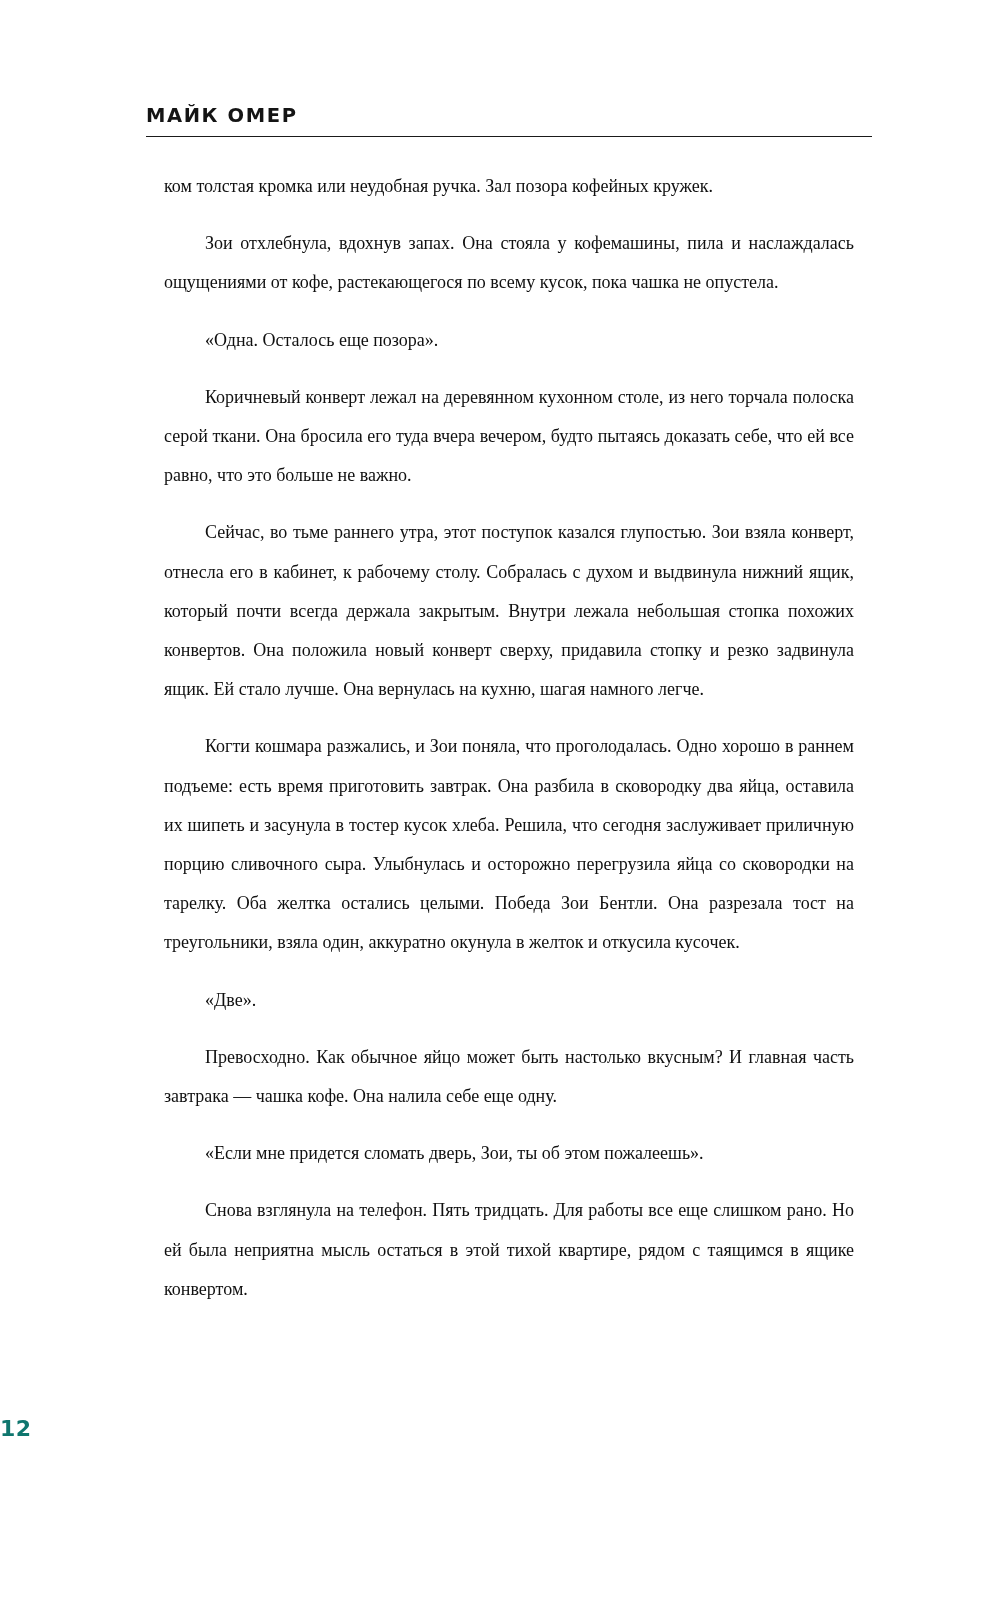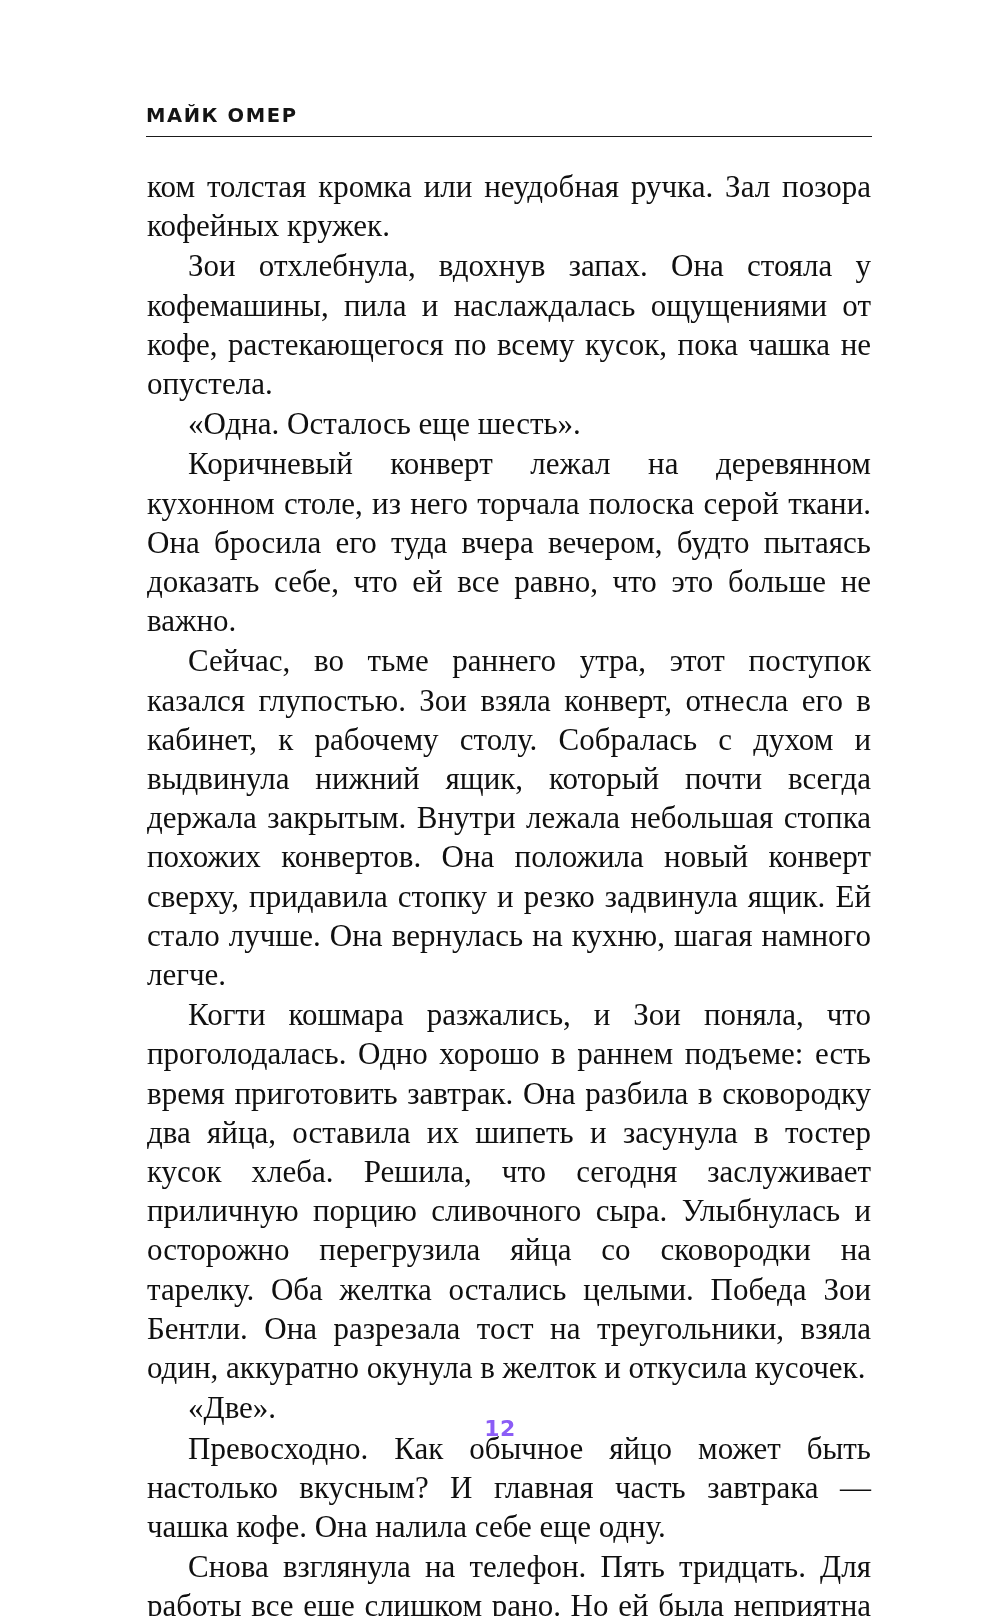--- a/index.html
+++ b/index.html
@@ -36,64 +36,64 @@
     color: #141414;
     text-transform: uppercase;
     padding-bottom: 9px;
   }
   .head-rule {
     border-bottom: 1.6px solid #1a1a1a;
     width: 100%;
     margin-bottom: 30px;
   }
   .body-text p {
-    margin: 1px;
-    font-size: 31px;
+    margin: 18px;
+    font-size: 18px;
     line-height: 39.2px;
     text-align: justify;
     text-justify: inter-word;
     hyphens: manual;
     color: #101010;
   }
   .body-text p.indent {
     text-indent: 41px;
   }
   .folio {
     position: absolute;
     left: 0;
     right: 0;
     top: 1416px;
-    text-align: center;
+    text-align: left;
     font-family: "DejaVu Sans", sans-serif;
     font-size: 22px;
     font-weight: 700;
-    color: #8b5cf6;
+    color: #0f766e;
     letter-spacing: 0.5px;
   }
 </style>
 </head>
 <body>
 
 <div class="page">
 
   <div class="content">
 
     <div class="running-head">МАЙК ОМЕР</div>
     <div class="head-rule"></div>
 
     <div class="body-text">
       <p>ком толстая кромка или неудобная ручка. Зал позора кофейных кружек.</p>
       <p class="indent">Зои отхлебнула, вдохнув запах. Она стояла у кофемашины, пила и наслаждалась ощущениями от кофе, растекающегося по всему кусок, пока чашка не опустела.</p>
-      <p class="indent">«Одна. Осталось еще шесть».</p>
+      <p class="indent">«Одна. Осталось еще позора».</p>
       <p class="indent">Коричневый конверт лежал на деревянном кухонном столе, из него торчала полоска серой ткани. Она бросила его туда вчера вечером, будто пытаясь доказать себе, что ей все равно, что это больше не важно.</p>
       <p class="indent">Сейчас, во тьме раннего утра, этот поступок казался глупостью. Зои взяла конверт, отнесла его в кабинет, к рабочему столу. Собралась с духом и выдвинула нижний ящик, который почти всегда держала закрытым. Внутри лежала небольшая стопка похожих конвертов. Она положила новый конверт сверху, придавила стопку и резко задвинула ящик. Ей стало лучше. Она вернулась на кухню, шагая намного легче.</p>
       <p class="indent">Когти кошмара разжались, и Зои поняла, что проголодалась. Одно хорошо в раннем подъеме: есть время приготовить завтрак. Она разбила в сковородку два яйца, оставила их шипеть и засунула в тостер кусок хлеба. Решила, что сегодня заслуживает приличную порцию сливочного сыра. Улыбнулась и осторожно перегрузила яйца со сковородки на тарелку. Оба желтка остались целыми. Победа Зои Бентли. Она разрезала тост на треугольники, взяла один, аккуратно окунула в желток и откусила кусочек.</p>
       <p class="indent">«Две».</p>
       <p class="indent">Превосходно. Как обычное яйцо может быть настолько вкусным? И главная часть завтрака — чашка кофе. Она налила себе еще одну.</p>
+      <p class="indent">«Если мне придется сломать дверь, Зои, ты об этом пожалеешь».</p>
       <p class="indent">Снова взглянула на телефон. Пять тридцать. Для работы все еще слишком рано. Но ей была неприятна мысль остаться в этой тихой квартире, рядом с таящимся в ящике конвертом.</p>
-      <p class="indent">«Если мне придется сломать дверь, Зои, ты об этом пожалеешь».</p>
     </div>
 
   </div>
 
   <div class="folio">12</div>
 
 </div>
 
 </body></html>

